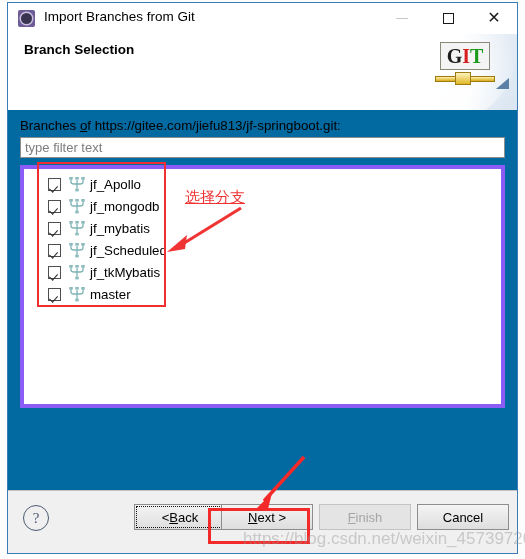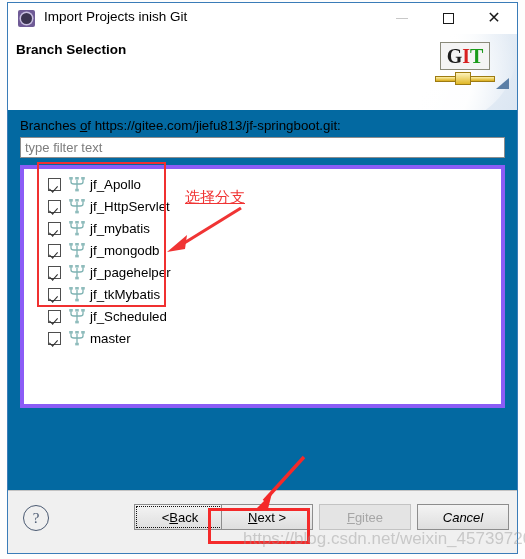--- a/index.html
+++ b/index.html
@@ -81,21 +81,21 @@
 
   
   .header {
     position: absolute;
     left: 0; top: 31px; right: 0; height: 76px;
     background: #ffffff;
     border-bottom: 1px solid #c8c8c8;
     overflow: hidden;
   }
   .header-title {
-    position: absolute; left: 8px; top: 8px;
+    position: absolute; left: 16px; top: 8px;
     font-size: 13.5px; font-weight: bold; color: #000000;
   }
   .header-desc {
     position: absolute; left: 23px; top: 30px;
     width: 410px;
     font-size: 13.3px; color: #222222;
     line-height: 19px;
   }
   
   .banner-swoosh {
@@ -306,21 +306,21 @@
     outline-offset: -3px;
   }
   .fbtn.disabled {
     color: #a6a6a6;
     background: #e4e4e4;
     border: 1px solid #c3c3c3;
   }
   .btn-back   { left: 126px; width: 92px; }
   .btn-next   { left: 213px; width: 92px; }
   .btn-finish { left: 311px; width: 92px; }
-  .btn-cancel { left: 409px; width: 92px; font-style: italic; }
+  .btn-cancel { left: 409px; width: 92px; }
 
   .anno-rect-next {
     position: absolute;
     left: 208px; top: 508px;
     width: 102px; height: 36px;
     border: 3px solid #f42a2a;
     box-sizing: border-box;
     pointer-events: none;
   }
   .anno-arrow-2 {
@@ -343,21 +343,21 @@
 </style>
 </head>
 <body>
 
 <div class="outer-shadow"></div>
 
 <div class="window">
 
   <div class="titlebar">
     <div class="app-icon"></div>
-    <div class="title-text">Import Projects inish Git</div>
+    <div class="title-text">Import Branches from Git</div>
 
     <div class="win-btn win-min">
       <span class="glyph-min"></span>
     </div>
     <div class="win-btn win-max">
       <span class="glyph-max"></span>
     </div>
     <div class="win-btn win-close">
       <span class="glyph-close">✕</span>
     </div>
@@ -413,21 +413,21 @@
                 <path d="M3 3 L3 6 Q3 8 6 8 L12 8 Q15 8 15 6 L15 3"></path>
                 <path d="M9 8 L9 4"></path>
               </g>
               <g fill="#8fbcbc">
                 <rect x="1.2" y="1" width="3.6" height="2.6"></rect>
                 <rect x="13.2" y="1" width="3.6" height="2.6"></rect>
                 <rect x="7.2" y="1" width="3.6" height="2.6"></rect>
                 <rect x="7.2" y="12.8" width="3.6" height="2.6"></rect>
               </g>
             </svg>
-            <span class="branch-name">jf_HttpServlet</span>
+            <span class="branch-name">jf_mongodb</span>
           </div>
           <div class="tree-row">
             <span class="cb"></span>
             <svg class="branch-icon" viewBox="0 0 18 16">
               <g stroke="#7fb3b3" stroke-width="1.3" fill="none">
                 <path d="M9 14 L9 8"></path>
                 <path d="M3 3 L3 6 Q3 8 6 8 L12 8 Q15 8 15 6 L15 3"></path>
                 <path d="M9 8 L9 4"></path>
               </g>
               <g fill="#8fbcbc">
@@ -447,38 +447,21 @@
                 <path d="M3 3 L3 6 Q3 8 6 8 L12 8 Q15 8 15 6 L15 3"></path>
                 <path d="M9 8 L9 4"></path>
               </g>
               <g fill="#8fbcbc">
                 <rect x="1.2" y="1" width="3.6" height="2.6"></rect>
                 <rect x="13.2" y="1" width="3.6" height="2.6"></rect>
                 <rect x="7.2" y="1" width="3.6" height="2.6"></rect>
                 <rect x="7.2" y="12.8" width="3.6" height="2.6"></rect>
               </g>
             </svg>
-            <span class="branch-name">jf_mongodb</span>
-          </div>
-          <div class="tree-row">
-            <span class="cb"></span>
-            <svg class="branch-icon" viewBox="0 0 18 16">
-              <g stroke="#7fb3b3" stroke-width="1.3" fill="none">
-                <path d="M9 14 L9 8"></path>
-                <path d="M3 3 L3 6 Q3 8 6 8 L12 8 Q15 8 15 6 L15 3"></path>
-                <path d="M9 8 L9 4"></path>
-              </g>
-              <g fill="#8fbcbc">
-                <rect x="1.2" y="1" width="3.6" height="2.6"></rect>
-                <rect x="13.2" y="1" width="3.6" height="2.6"></rect>
-                <rect x="7.2" y="1" width="3.6" height="2.6"></rect>
-                <rect x="7.2" y="12.8" width="3.6" height="2.6"></rect>
-              </g>
-            </svg>
-            <span class="branch-name">jf_pagehelper</span>
+            <span class="branch-name">jf_Scheduled</span>
           </div>
           <div class="tree-row">
             <span class="cb"></span>
             <svg class="branch-icon" viewBox="0 0 18 16">
               <g stroke="#7fb3b3" stroke-width="1.3" fill="none">
                 <path d="M9 14 L9 8"></path>
                 <path d="M3 3 L3 6 Q3 8 6 8 L12 8 Q15 8 15 6 L15 3"></path>
                 <path d="M9 8 L9 4"></path>
               </g>
               <g fill="#8fbcbc">
@@ -498,37 +481,20 @@
                 <path d="M3 3 L3 6 Q3 8 6 8 L12 8 Q15 8 15 6 L15 3"></path>
                 <path d="M9 8 L9 4"></path>
               </g>
               <g fill="#8fbcbc">
                 <rect x="1.2" y="1" width="3.6" height="2.6"></rect>
                 <rect x="13.2" y="1" width="3.6" height="2.6"></rect>
                 <rect x="7.2" y="1" width="3.6" height="2.6"></rect>
                 <rect x="7.2" y="12.8" width="3.6" height="2.6"></rect>
               </g>
             </svg>
-            <span class="branch-name">jf_Scheduled</span>
-          </div>
-          <div class="tree-row">
-            <span class="cb"></span>
-            <svg class="branch-icon" viewBox="0 0 18 16">
-              <g stroke="#7fb3b3" stroke-width="1.3" fill="none">
-                <path d="M9 14 L9 8"></path>
-                <path d="M3 3 L3 6 Q3 8 6 8 L12 8 Q15 8 15 6 L15 3"></path>
-                <path d="M9 8 L9 4"></path>
-              </g>
-              <g fill="#8fbcbc">
-                <rect x="1.2" y="1" width="3.6" height="2.6"></rect>
-                <rect x="13.2" y="1" width="3.6" height="2.6"></rect>
-                <rect x="7.2" y="1" width="3.6" height="2.6"></rect>
-                <rect x="7.2" y="12.8" width="3.6" height="2.6"></rect>
-              </g>
-            </svg>
             <span class="branch-name">master</span>
           </div>
         </div>
     </div>
 
     <div class="btn btn-select-all disabled">
         <u>S</u>
         <span>elect All</span>
       </div>
 
@@ -547,21 +513,21 @@
         <span>ack</span>
       </div>
 
     <div class="fbtn btn-next">
         <u>N</u>
         <span>ext &gt;</span>
       </div>
 
     <div class="fbtn btn-finish disabled">
         <u>F</u>
-        <span>gitee</span>
+        <span>inish</span>
       </div>
 
     <div class="fbtn btn-cancel">
         <span>Cancel</span>
       </div>
   </div>
 </div>
 
 <div class="anno-rect"></div>
 <div class="anno-text">选择分支</div>

